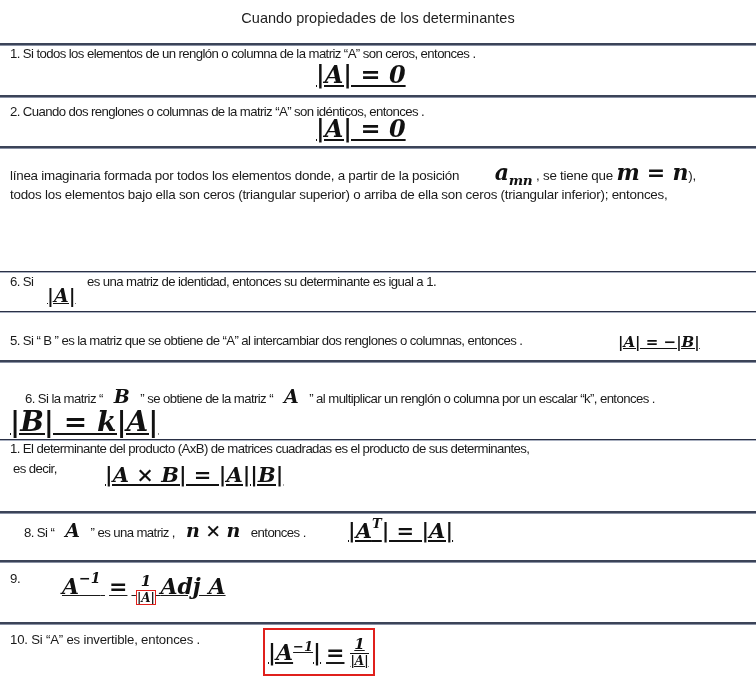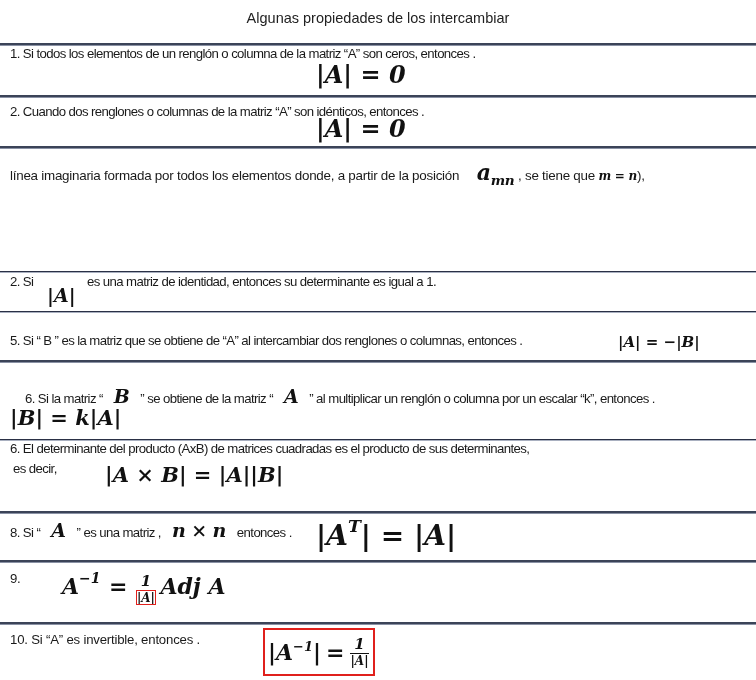--- a/index.html
+++ b/index.html
@@ -23,36 +23,36 @@
     .cond { font-family: "Liberation Sans Narrow", "Liberation Sans", sans-serif; letter-spacing: -0.6px; }
     .para {
       position: absolute; left: 10px; width: 742px; font-size: 13.4px;
       line-height: 19px; letter-spacing: -0.25px; color: #1a1a1a;
     }
     .m {
       font-family: "DejaVu Serif", "Liberation Serif", serif;
       font-weight: bold; font-style: italic; color: #111;
     }
     .mu { font-family: "DejaVu Serif", "Liberation Serif", serif; font-weight: bold; color: #111; }
-    .eq { position: absolute; white-space: nowrap; }
+    .eq { position: absolute; white-space: nowrap; text-decoration: underline; }
     .frac {
       display: inline-block; vertical-align: middle; text-align: center;
       line-height: 1; margin: 0 1px;
     }
     .frac .num { display: block; font-size: 15px; padding: 0 2px 1px; border-bottom: 1.6px solid #111; }
     .frac .den { display: block; font-size: 12px; padding-top: 1px; }
     .redbox { outline: 1.5px solid #e0201c; }
     .redframe { border: 2px solid #e0201c; padding: 0 3px; }
     sup.s { font-size: 0.62em; vertical-align: 0.75em; }
     sub.s { font-size: 0.62em; vertical-align: -0.35em; }
   </style>
 </head>
 <body>
 
-<div class="title">Algunas propiedades de los intercambiar</div>
+<div class="title">Cuando propiedades de los determinantes</div>
 
 <div class="rule" style="top:43px"></div>
 <div class="rule" style="top:95px"></div>
 <div class="rule" style="top:146px"></div>
 <div class="rule thin" style="top:271px"></div>
 <div class="rule thin" style="top:311px"></div>
 <div class="rule" style="top:360px"></div>
 <div class="rule thin" style="top:439px"></div>
 <div class="rule" style="top:511px"></div>
 <div class="rule" style="top:560px"></div>
@@ -64,63 +64,64 @@
 </div>
 
 <div>
   <div class="txt cond" style="left:10px;top:104px">2. Cuando dos renglones o columnas de la matriz “A” son idénticos, entonces .</div>
   <div class="eq m" style="left:316px;top:114px;font-size:24px">|A| = 0</div>
 </div>
 
 <div class="para" style="top:166px">
   <div style="white-space:nowrap">
     <span>línea imaginaria formada por todos los elementos donde, a partir de la posición</span>
-    <span class="m" style="font-size:22px;margin-left:14px;line-height:10px"><span>a</span><sub class="s">mn</sub></span>
+    <span class="m" style="font-size:22px;margin-left:32px;line-height:10px"><span>a</span><sub class="s">mn</sub></span>
     <span>, se tiene que</span>
-    <span class="m" style="font-size:12px;line-height:10px">m = n</span><span>),</span>
+    <span class="m" style="font-size:22px;line-height:10px">m = n</span><span>),</span>
   </div>
+  <div style="white-space:nowrap">todos los elementos bajo ella son ceros (triangular superior) o arriba de ella son ceros (triangular inferior); entonces,</div>
 </div>
 
 <div>
-  <div class="txt cond" style="left:10px;top:274px">2. Si</div>
+  <div class="txt cond" style="left:10px;top:274px">6. Si</div>
   <div class="eq m" style="left:47px;top:284px;font-size:19px">|A|</div>
   <div class="txt cond" style="left:87px;top:274px">es una matriz de identidad, entonces su determinante es igual a 1.</div>
 </div>
 
 <div>
   <div class="txt cond" style="left:10px;top:333px">5. Si “ B ” es la matriz que se obtiene de “A” al intercambiar dos renglones o columnas, entonces .</div>
   <div class="eq m" style="left:618px;top:333px;font-size:15px">|A| = −|B|</div>
 </div>
 
 <div>
   <div class="txt cond" style="left:25px;top:385px">
     <span>6. Si la matriz “</span>
     <span class="m" style="font-size:19px;margin:0 8px">B</span>
     <span>” se obtiene de la matriz “</span>
     <span class="m" style="font-size:19px;margin:0 8px">A</span>
     <span>” al multiplicar un renglón o columna por un escalar “k”, entonces .</span>
   </div>
-  <div class="eq m" style="left:10px;top:405px;font-size:21px">|B| = k|A|</div>
+  <div class="eq m" style="left:10px;top:405px;font-size:28px">|B| = k|A|</div>
 </div>
 
 <div>
-  <div class="txt cond" style="left:10px;top:441px">6. El determinante del producto (AxB) de matrices cuadradas es el producto de sus determinantes,</div>
+  <div class="txt cond" style="left:10px;top:441px">1. El determinante del producto (AxB) de matrices cuadradas es el producto de sus determinantes,</div>
   <div class="txt cond" style="left:13px;top:461px">es decir,</div>
   <div class="eq m" style="left:105px;top:462px;font-size:21px">|A × B| = |A||B|</div>
 </div>
 
 <div>
-  <div class="txt cond" style="left:10px;top:519px">
+  <div class="txt cond" style="left:24px;top:519px">
     <span>8. Si “</span>
     <span class="m" style="font-size:19px;margin:0 8px">A</span>
     <span>” es una matriz ,</span>
     <span class="m" style="font-size:19px;margin:0 8px">n × n</span>
     <span>entonces .</span>
   </div>
-  <div class="eq m" style="left:316px;top:516px;font-size:28px"><span>|A</span><sup class="s">T</sup><span>| = |A|</span></div>
+  <div class="eq m" style="left:348px;top:516px;font-size:21px"><span>|A</span><sup class="s">T</sup><span>| = |A|</span></div>
 </div>
 
 <div>
   <div class="txt" style="left:10px;top:571px">9.</div>
   <div class="eq" style="left:62px;top:570px">
     <span class="m" style="font-size:22px">A</span><sup class="s m" style="font-size:14px">−1</sup>
     <span class="mu" style="font-size:22px;margin:0 4px">=</span>
     <span class="frac m">
       <span class="num mu">1</span>
       <span class="den redbox">|A|</span>

